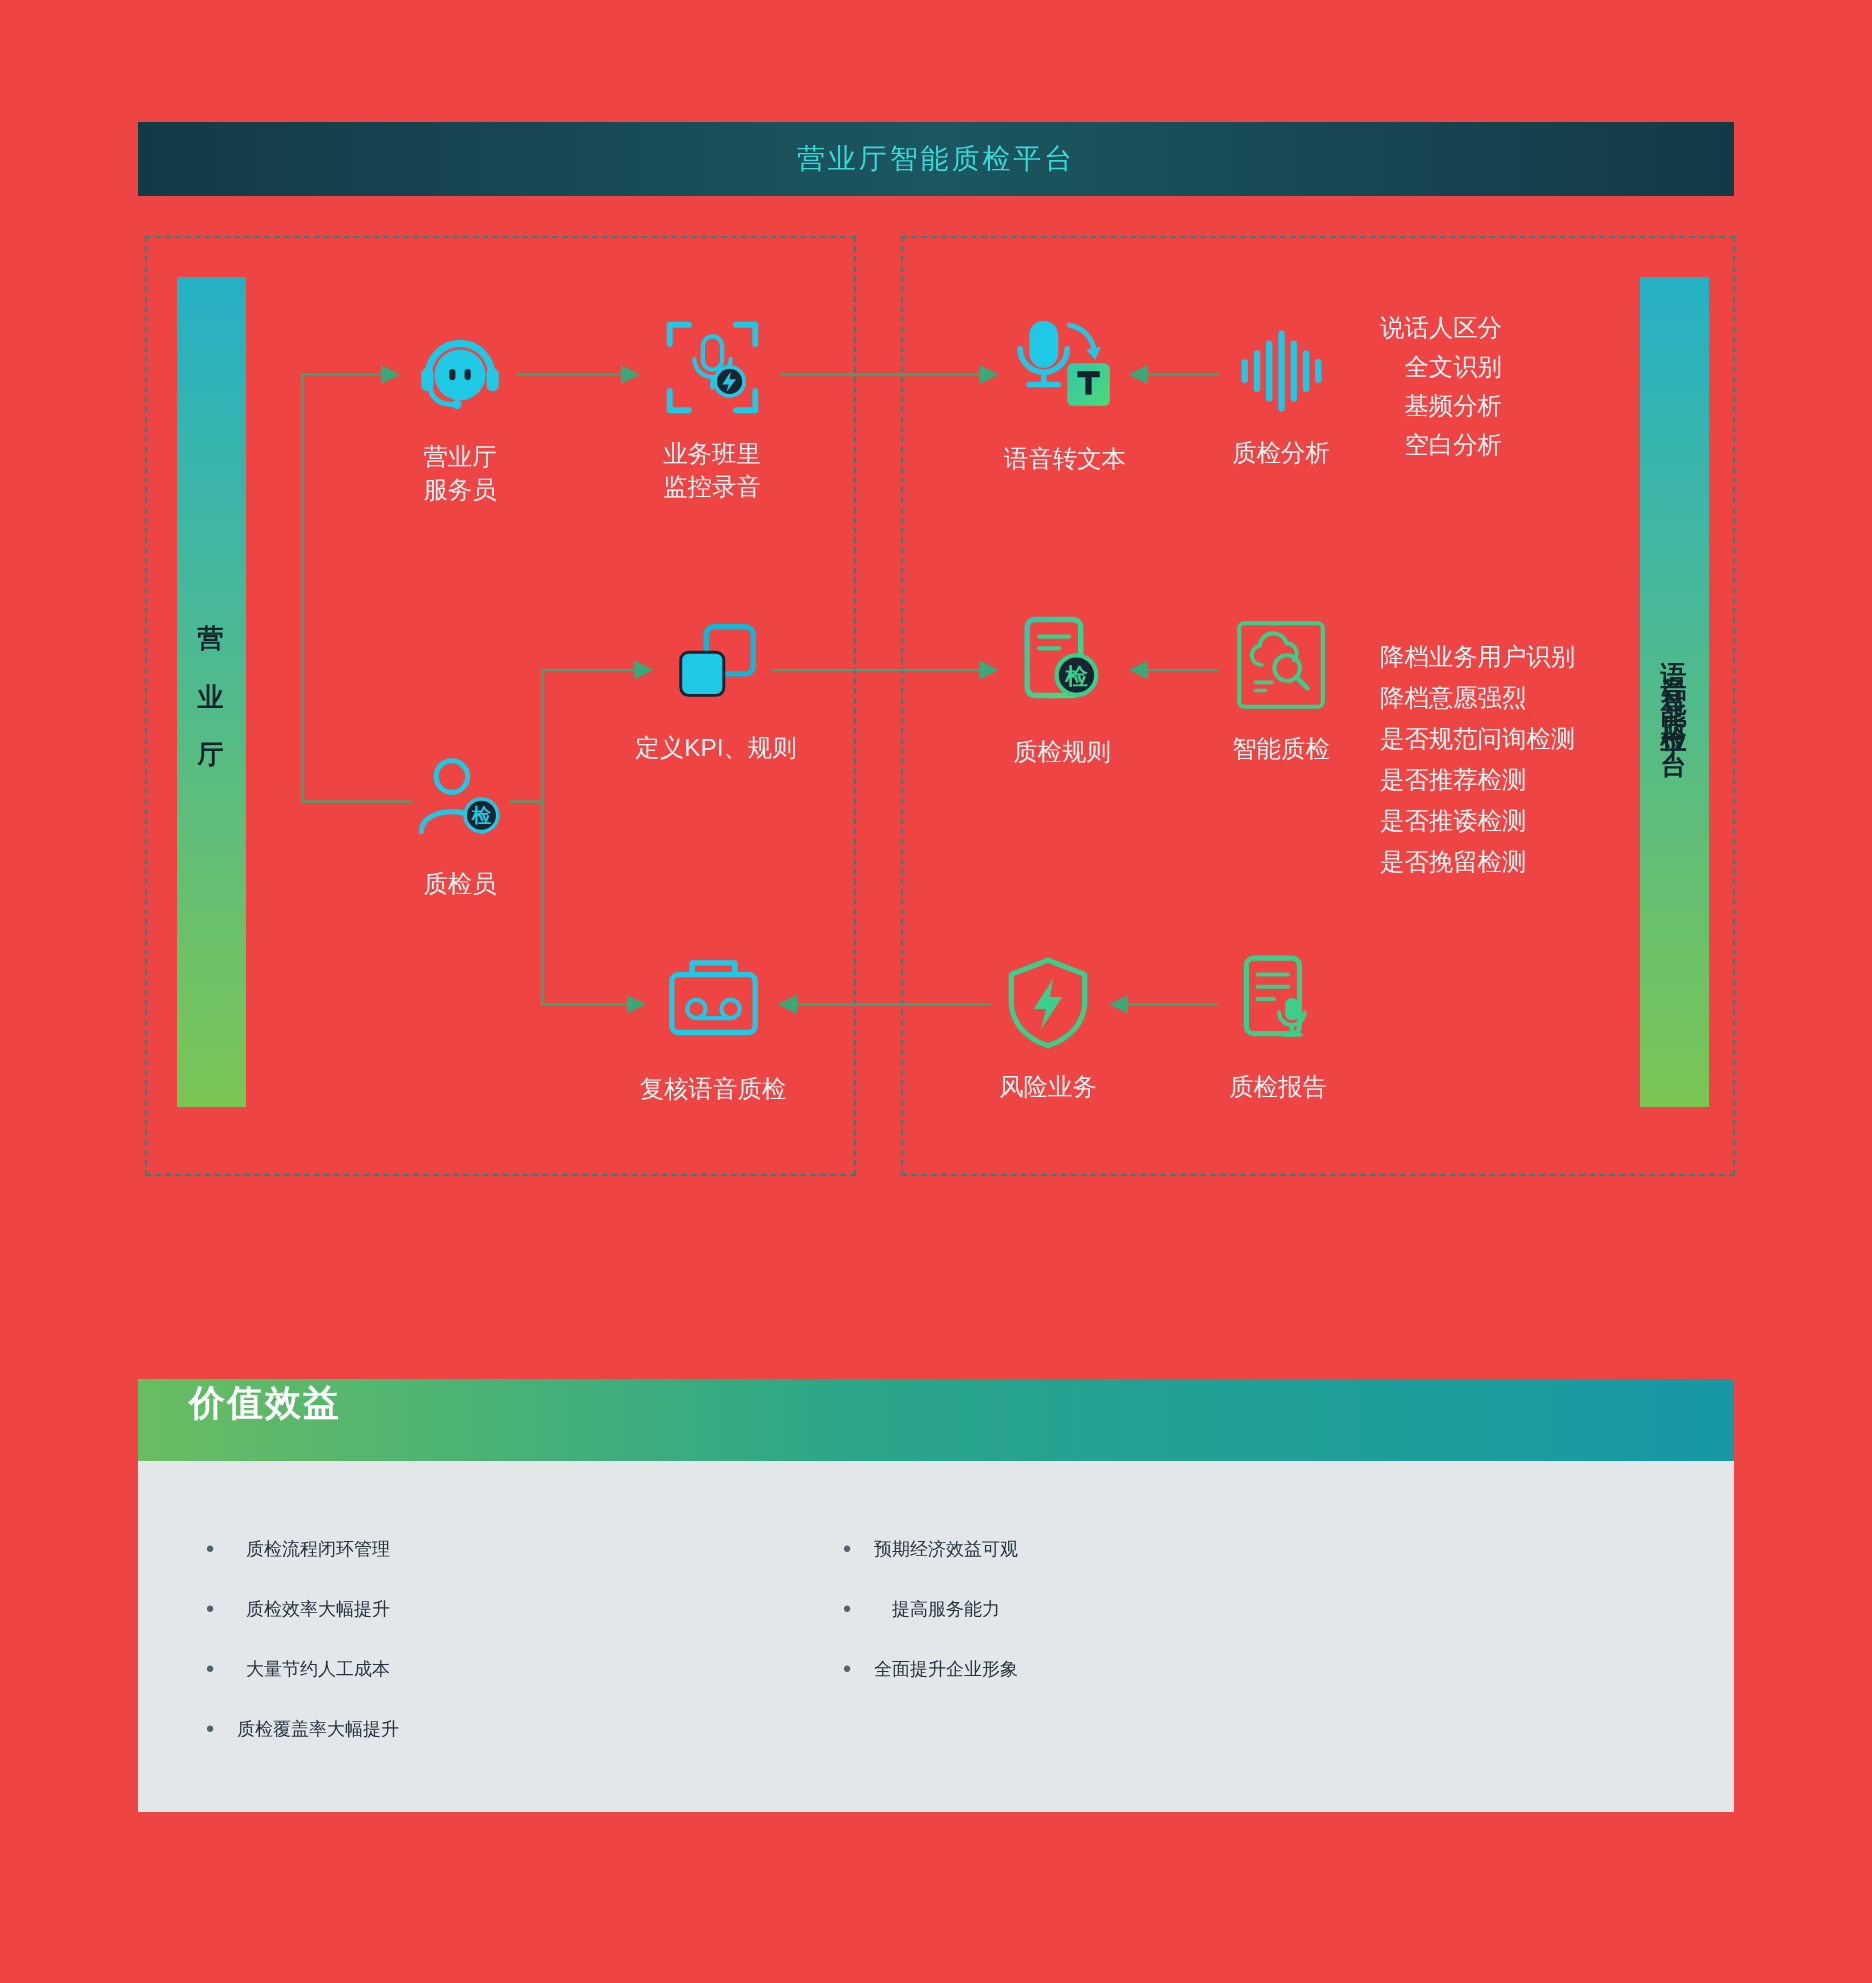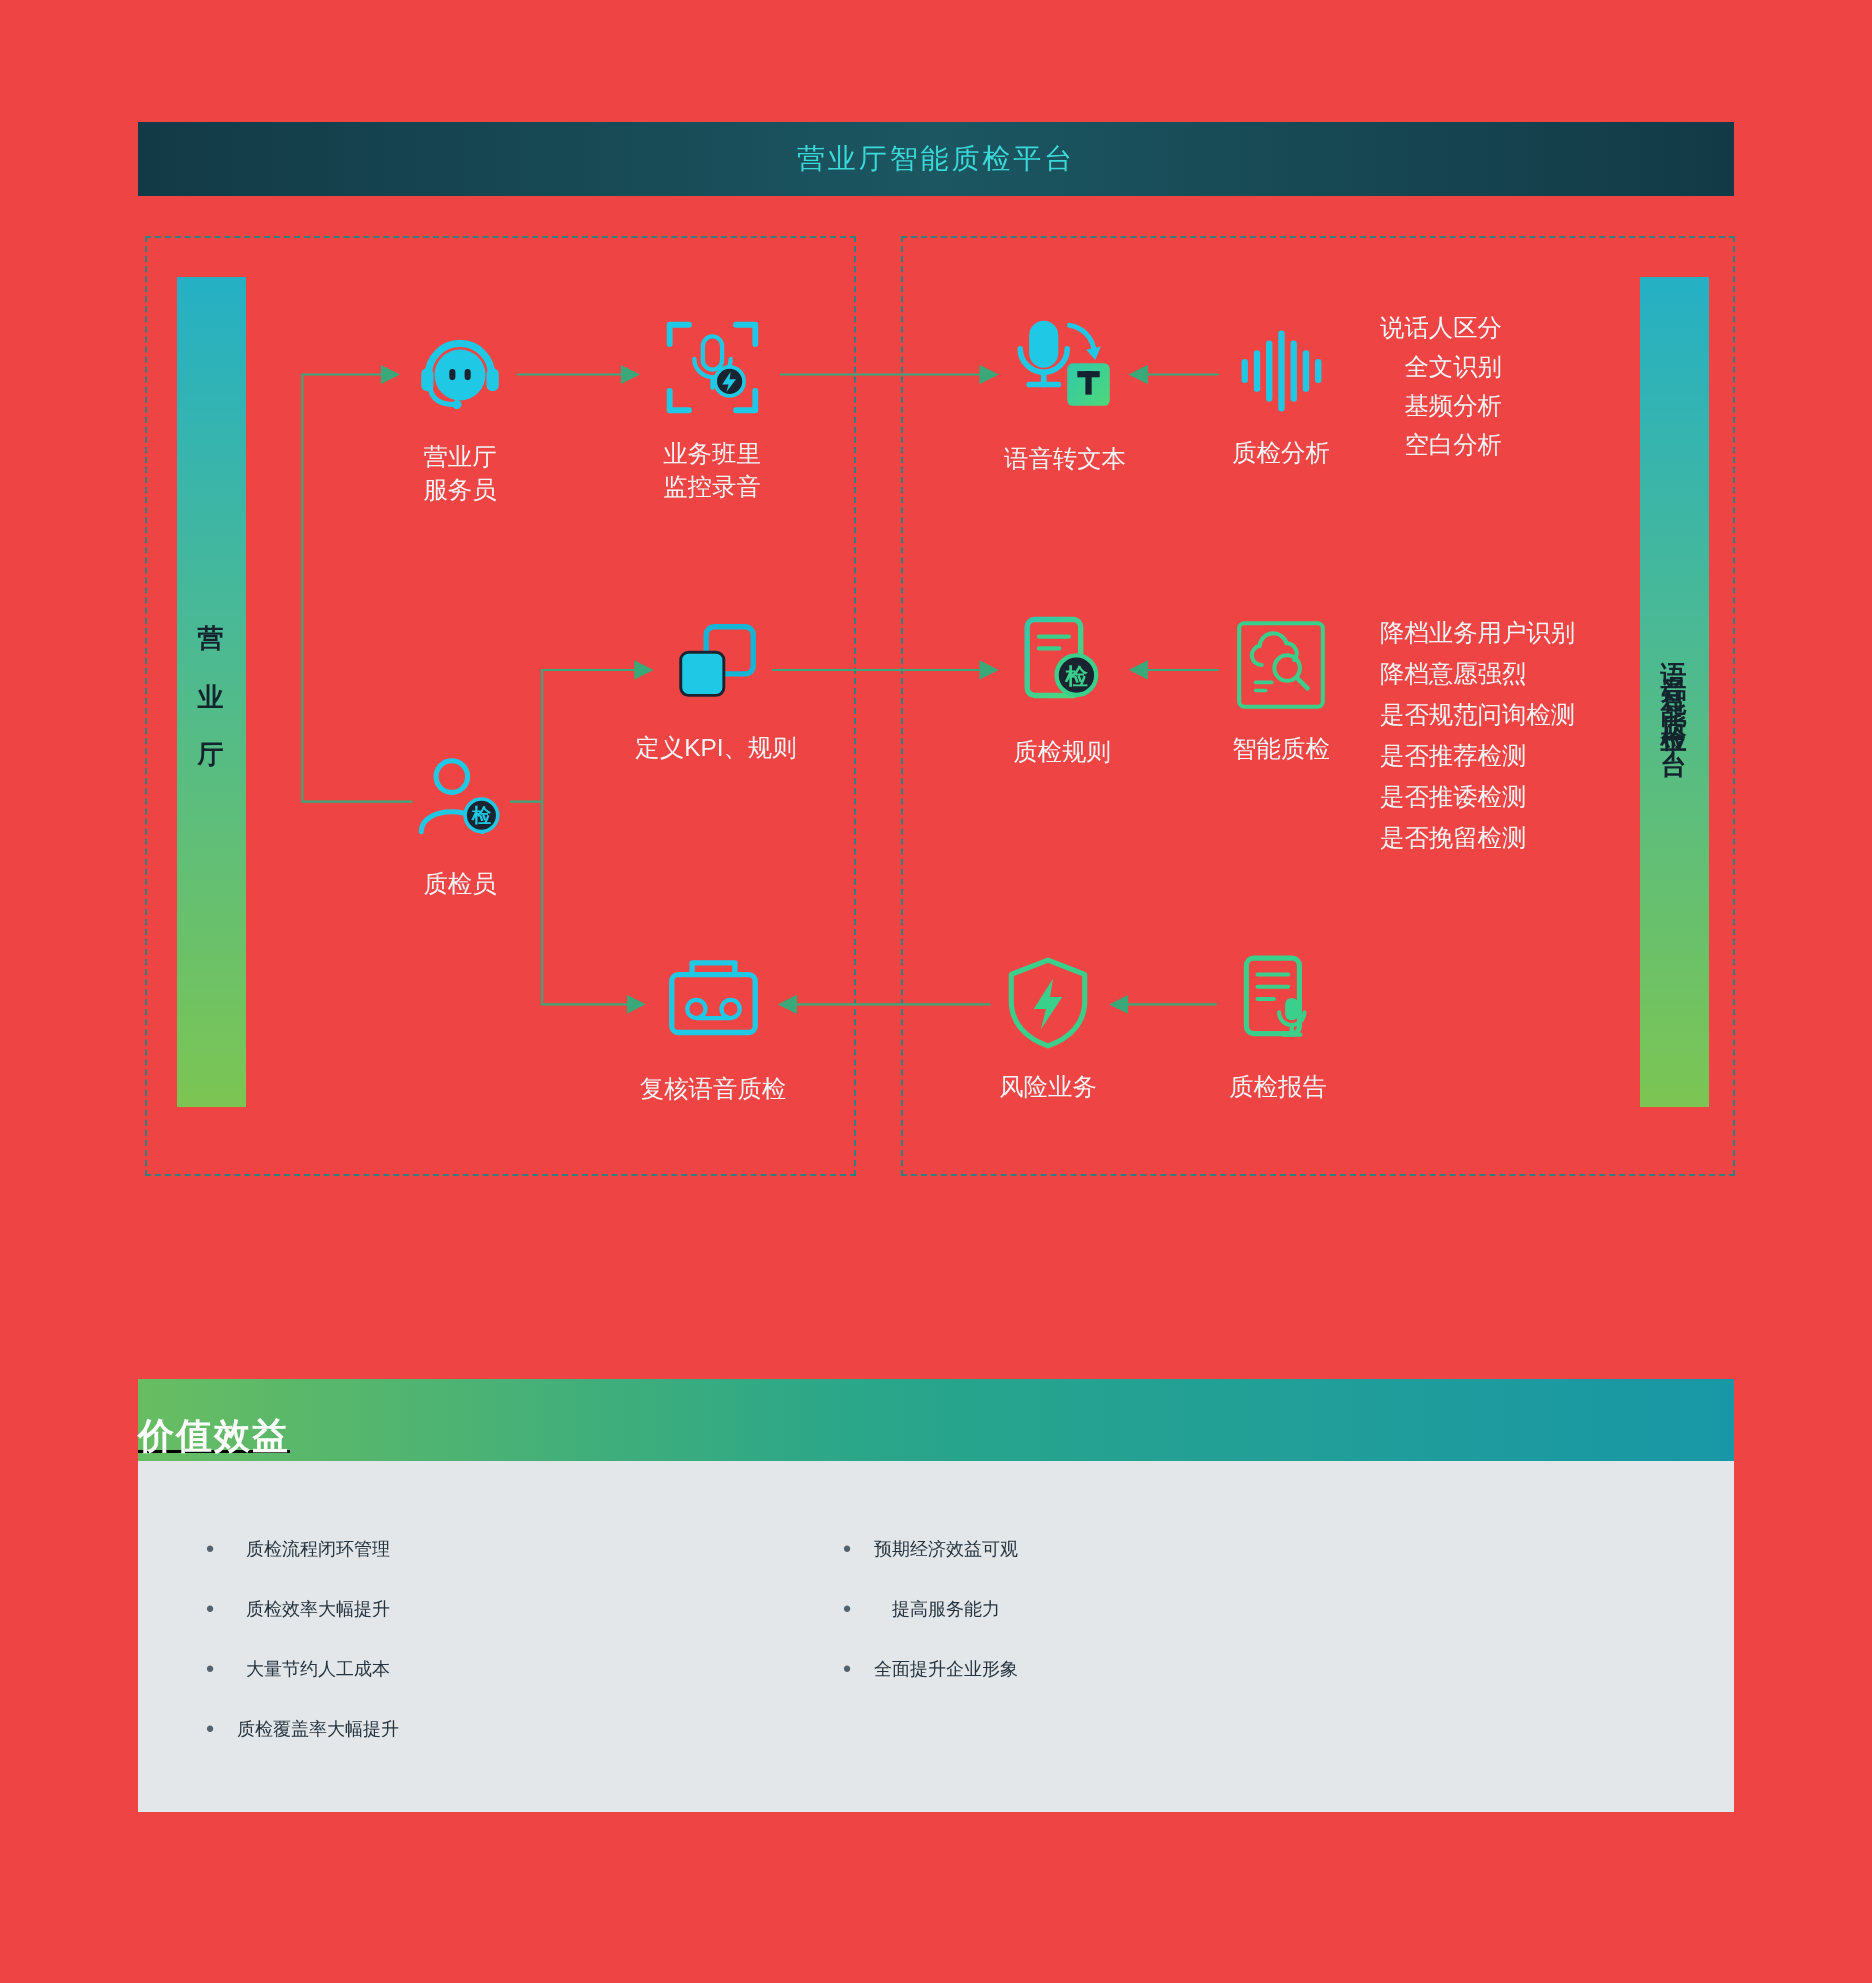--- a/index.html
+++ b/index.html
@@ -32,27 +32,27 @@
   .arrows{position:absolute;left:0;top:0;pointer-events:none;}
 
   
   .node{position:absolute;width:234px;display:flex;flex-direction:column;align-items:center;}
   .node-label{color:#f2f6f8;font-size:24.4px;line-height:33px;text-align:center;margin-top:15.6px;}
 
   
   .side-list{position:absolute;list-style:none;margin:0;padding:0;color:#f2f6f8;font-size:24.4px;}
   .list1{left:1380px;top:308px;}
   .list1 li{line-height:39px;text-align:right;}
-  .list2{left:1380px;top:612px;}
+  .list2{left:1380px;top:636px;}
   .list2 li{line-height:41px;}
 
   
   .benefits-header{position:absolute;left:138px;top:1379px;width:1596px;height:82px;
                    background:linear-gradient(90deg,#68bd62 0%,#2aa689 45%,#1897a6 100%);
-                   display:flex;align-items:flex-end;box-sizing:border-box;text-decoration:underline;}
+                   display:flex;align-items:flex-start;padding-left:51px;box-sizing:border-box;}
   .benefits-title{color:#ffffff;font-size:36px;font-weight:bold;letter-spacing:2px;}
   .benefits-panel{position:absolute;left:138px;top:1461px;width:1596px;height:351px;background:#e4e7e9;}
   .benefit-list{position:absolute;list-style:none;margin:0;padding:0;}
   .benefit-list li{position:relative;color:#24333f;font-size:18px;line-height:60px;padding-left:35px;text-align:center;}
   .benefit-list li::before{content:"•";position:absolute;left:3.9px;top:0;color:#54626d;font-size:23.4px;}
   .bl-left{left:202px;top:1519px;}
   .bl-right{left:839px;top:1519px;}
 </style>
 </head>
 <body>

